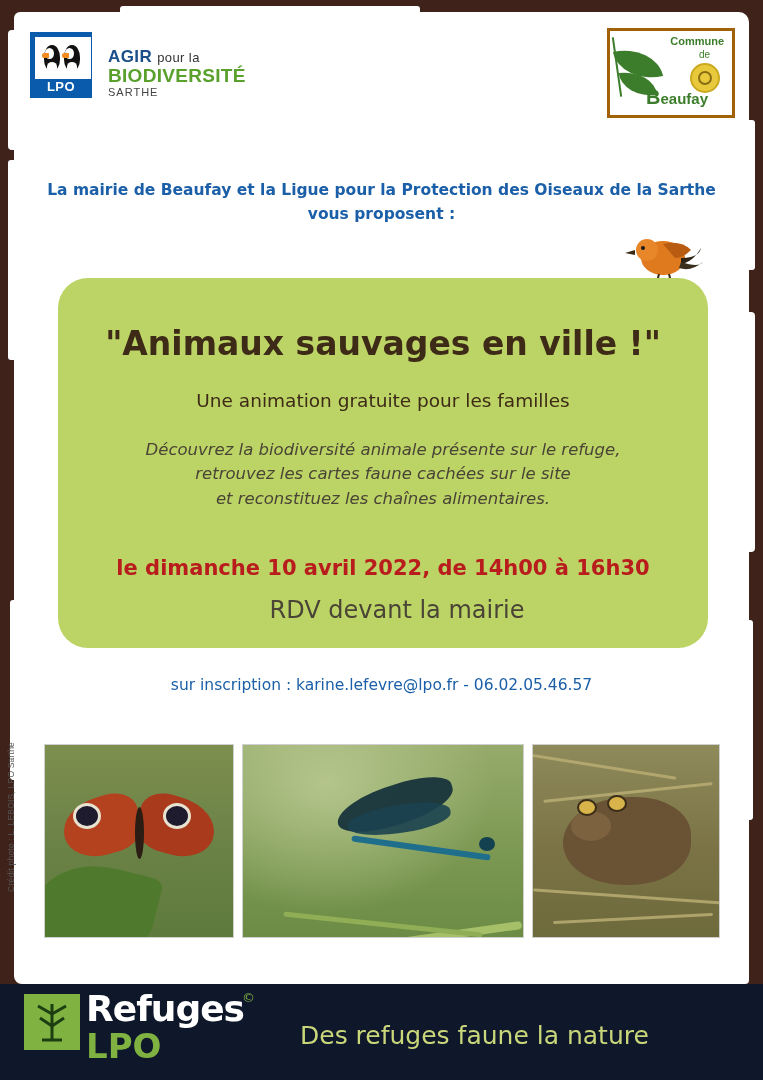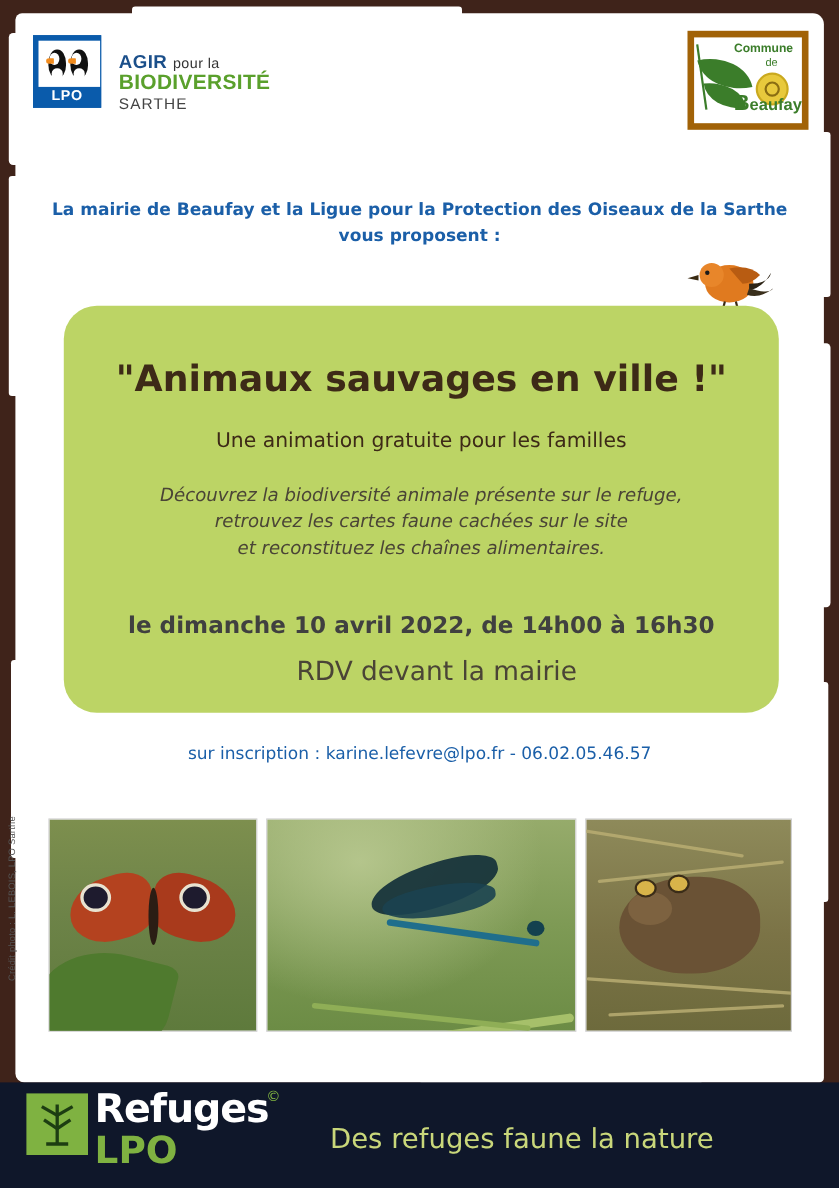--- a/index.html
+++ b/index.html
@@ -133,33 +133,33 @@
   .agir .l2 {
     font-family: "Liberation Sans", sans-serif;
     font-weight: bold;
     font-size: 19px;
     color: #5aa02c;
     letter-spacing: 0.3px;
     margin-top: 1px;
   }
   .agir .l3 {
     font-family: "Liberation Sans", sans-serif;
-    font-size: 14px;
+    font-size: 11px;
     color: #444;
     letter-spacing: 1px;
     margin-top: 1px;
   }
   
   .commune {
     position: absolute;
     right: 28px;
     top: 28px;
-    width: 110px;
+    width: 128px;
     height: 90px;
-    border: 6px solid #a16207;
+    border: 3px solid #a16207;
     background: #ffffff;
     box-sizing: border-box;
   }
   .commune .leaf {
     position: absolute;
     left: 6px; top: 16px;
     width: 44px; height: 34px;
     background: #3b7d2a;
     border-radius: 0 100% 0 100%;
     transform: rotate(-12deg);
@@ -274,21 +274,21 @@
     line-height: 1.48;
     font-family: "DejaVu Sans", sans-serif;
   }
   .date-line {
     position: absolute;
     left: 0; top: 278px;
     width: 100%;
     text-align: center;
     font-size: 21px;
     font-weight: bold;
-    color: #404040;
+    color: #b91c1c;
     font-family: "DejaVu Sans", sans-serif;
   }
   .rdv-line {
     position: absolute;
     left: 14px; top: 318px;
     width: 100%;
     text-align: center;
     font-size: 24px;
     color: #4a4436;
     font-family: "DejaVu Sans", sans-serif;

